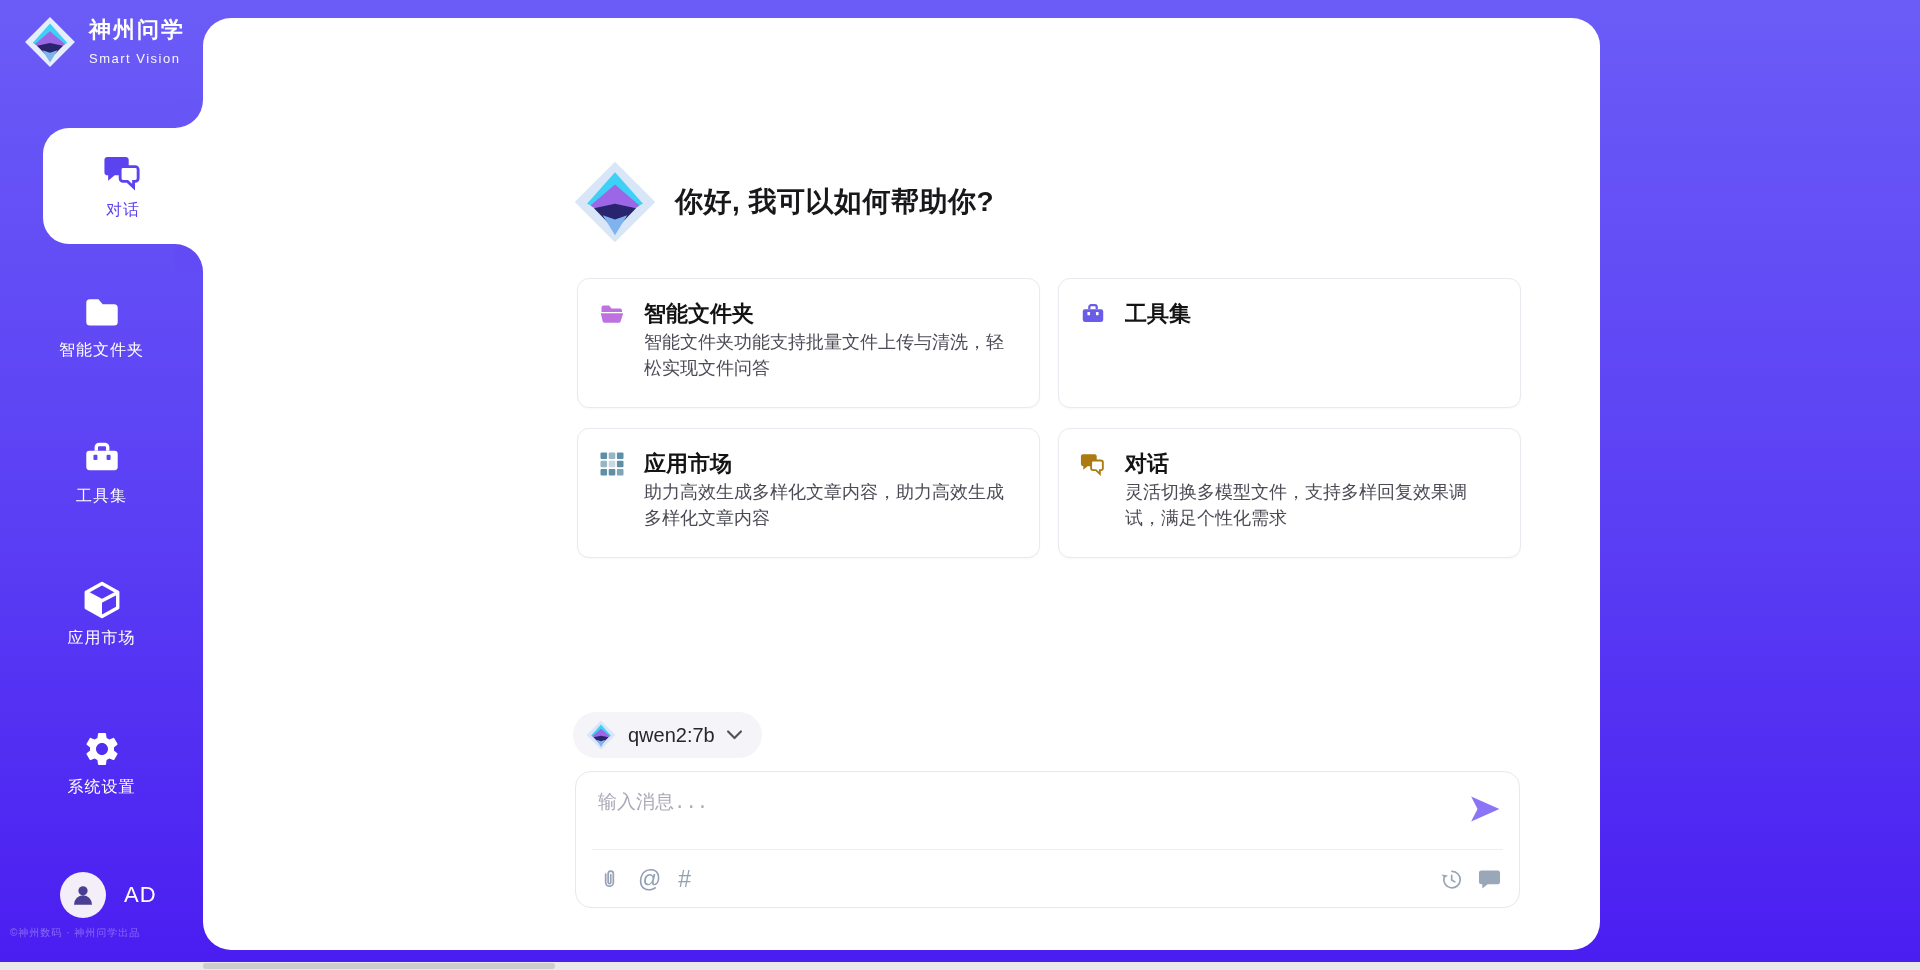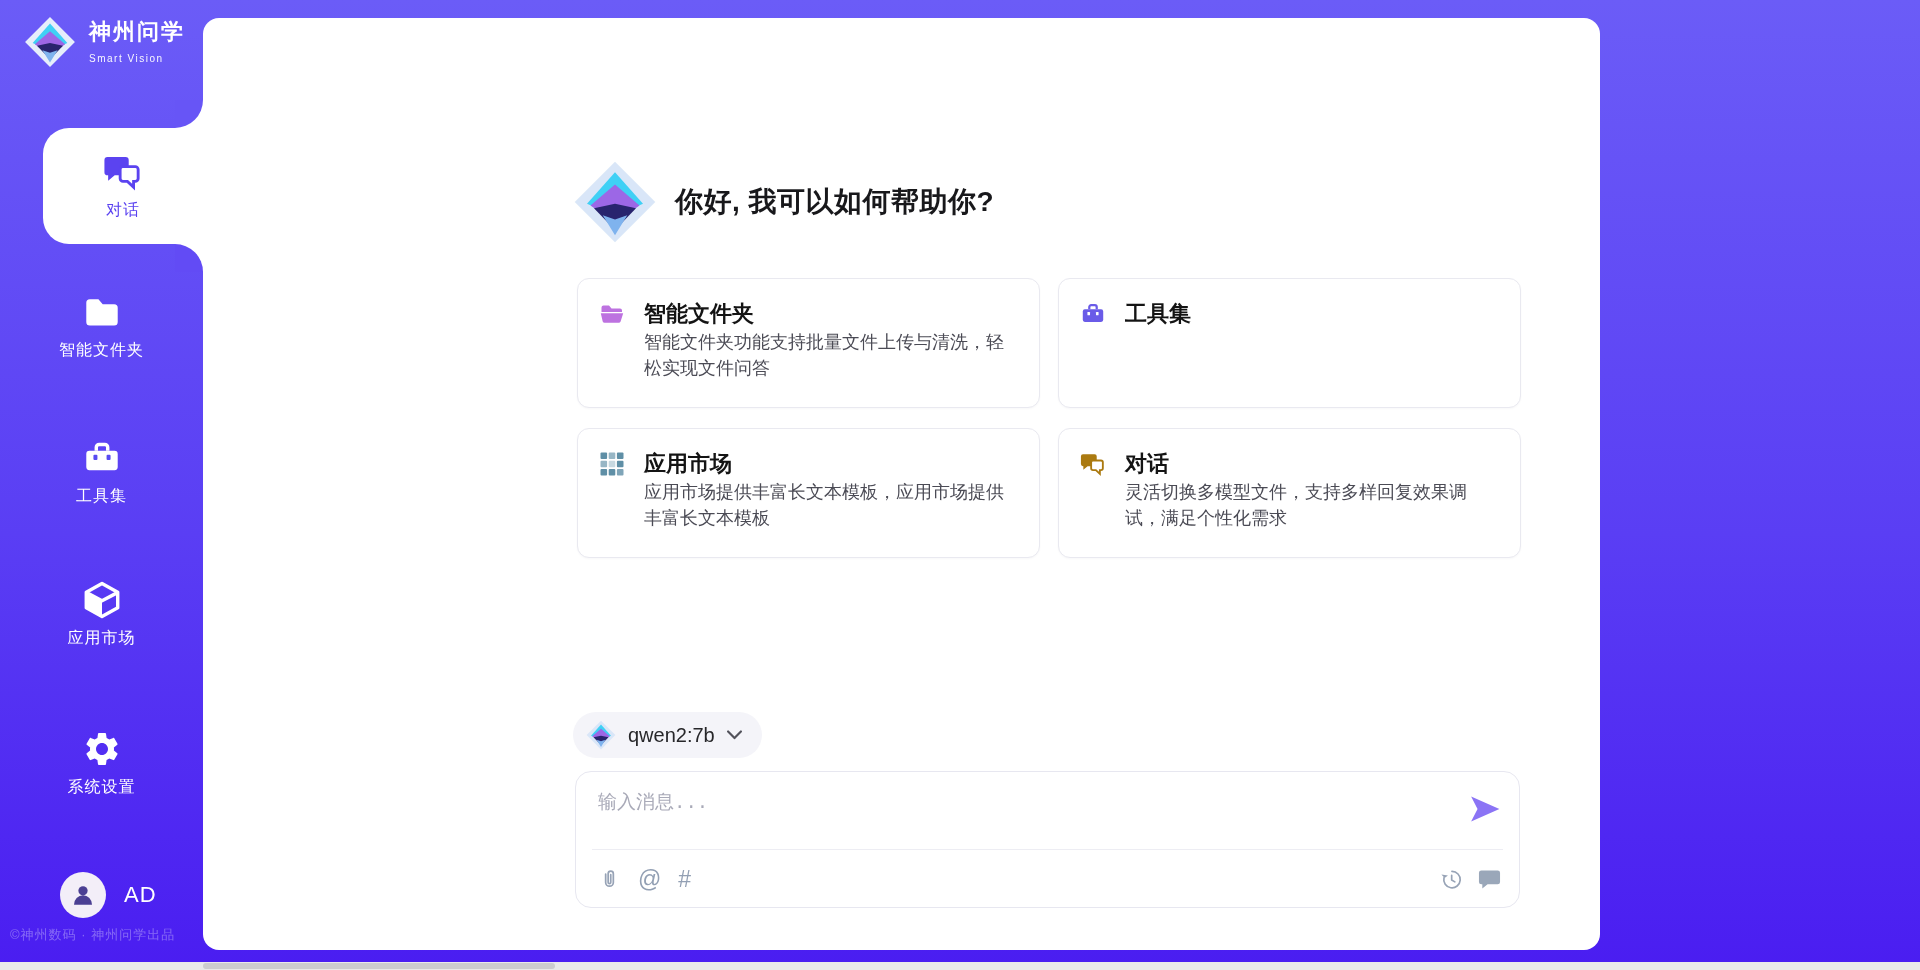--- a/index.html
+++ b/index.html
@@ -9,21 +9,21 @@
     background:linear-gradient(180deg,#6b5cf7 0%,#5a3ef4 55%,#4a1df1 100%);
     position:relative;
   }
 
   
   .sidebar { position:absolute; left:0; top:0; width:203px; height:100%; z-index:2; }
 
   .brand { position:absolute; left:24px; top:16px; display:flex; align-items:center; gap:13px; }
   .brand svg { width:52px; height:52px; }
   .brand-name { font-size:22px; font-weight:700; color:#fff; letter-spacing:2px; line-height:1.1; }
-  .brand-sub { font-size:10px; color:rgba(255,255,255,.95); letter-spacing:1.5px; margin-top:9px; }
+  .brand-sub { font-size:13px; color:rgba(255,255,255,.95); letter-spacing:1.5px; margin-top:9px; }
 
   .nav-active {
     position:absolute; left:43px; top:128px; width:160px; height:116px;
     background:#fff; border-radius:26px 0 0 26px; z-index:3;
     display:flex; flex-direction:column; align-items:center; justify-content:center; gap:8px;
     cursor:pointer;
   }
   .nav-active svg { width:40px; height:40px; color:#5b43f0; }
   .nav-active .nav-label { color:#5b43f0; }
 
@@ -42,26 +42,26 @@
   .ni-folder { top:292px; }
   .ni-tools  { top:438px; }
   .ni-cube   { top:580px; }
   .ni-gear   { top:729px; }
 
   .user { position:absolute; left:60px; top:872px; display:flex; align-items:center; gap:18px; cursor:pointer; }
   .avatar { width:46px; height:46px; border-radius:50%; background:#f3eef8; display:flex; align-items:center; justify-content:center; }
   .avatar svg { width:30px; height:30px; }
   .user-name { font-size:22px; color:#fff; letter-spacing:1px; }
 
-  .side-footer { position:absolute; left:10px; top:926px; font-size:13px; color:rgba(255,255,255,.32); letter-spacing:1px; white-space:nowrap; }
+  .side-footer { position:absolute; left:10px; top:926px; font-size:10px; color:rgba(255,255,255,.32); letter-spacing:1px; white-space:nowrap; }
 
   
   .panel {
     position:absolute; left:203px; top:18px; width:1397px; height:932px;
-    background:#fff; border-radius:16px; z-index:1;padding-left:24px;
+    background:#fff; border-radius:28px; z-index:1;padding-left:24px;
   }
   .content { position:absolute; left:372px; top:0; width:946px; height:100%; }
 
   .greeting { position:absolute; left:-2px; top:142px; display:flex; align-items:center; gap:18px; }
   .greeting svg { width:84px; height:84px; }
   .greeting-text { font-size:28px; font-weight:700; color:#18181b; letter-spacing:.5px; }
 
   .cards { position:absolute; left:2px; top:260px; width:944px; display:grid;
            grid-template-columns:1fr 1fr; column-gap:18px; row-gap:20px; }
   .card {
@@ -232,21 +232,21 @@
             <rect x="17.9" y="1.5" width="6.6" height="6.6" rx="1" fill="currentColor"></rect>
             <rect x="1.5" y="9.7" width="6.6" height="6.6" rx="1" fill="currentColor" opacity="0.65"></rect>
             <rect x="9.7" y="9.7" width="6.6" height="6.6" rx="1" fill="currentColor" opacity="0.35"></rect>
             <rect x="17.9" y="9.7" width="6.6" height="6.6" rx="1" fill="currentColor"></rect>
             <rect x="1.5" y="17.9" width="6.6" height="6.6" rx="1" fill="currentColor"></rect>
             <rect x="9.7" y="17.9" width="6.6" height="6.6" rx="1" fill="currentColor"></rect>
             <rect x="17.9" y="17.9" width="6.6" height="6.6" rx="1" fill="currentColor" opacity="0.8"></rect>
           </svg>
           <span class="card-title">应用市场</span>
         </div>
-        <div class="card-desc">应用市场提供丰富长文本模板，应用市场提供丰富长文本模板</div>
+        <div class="card-desc">助力高效生成多样化文章内容，助力高效生成多样化文章内容</div>
       </div>
 
       <div class="card">
         <div class="card-head">
           <svg class="ic-gold" viewBox="0 0 28 28">
             <path d="M3.2,3.5 h12.6 a2.2,2.2 0 0 1 2.2,2.2 v8.4 a2.2,2.2 0 0 1 -2.2,2.2 h-7.6 l-4.6,3.9 v-3.9 h-0.4 a2.2,2.2 0 0 1 -2.2,-2.2 v-8.4 a2.2,2.2 0 0 1 2.2,-2.2 z" fill="currentColor"></path>
             <path d="M14,10.2 h8.6 a2,2 0 0 1 2,2 v6.4 a2,2 0 0 1 -2,2 h-1.2 v4 l-4.3,-4 h-3.1 a2,2 0 0 1 -2,-2 v-6.4 a2,2 0 0 1 2,-2 z" fill="#ffffff" stroke="currentColor" stroke-width="2"></path>
           </svg>
           <span class="card-title">对话</span>
         </div>

